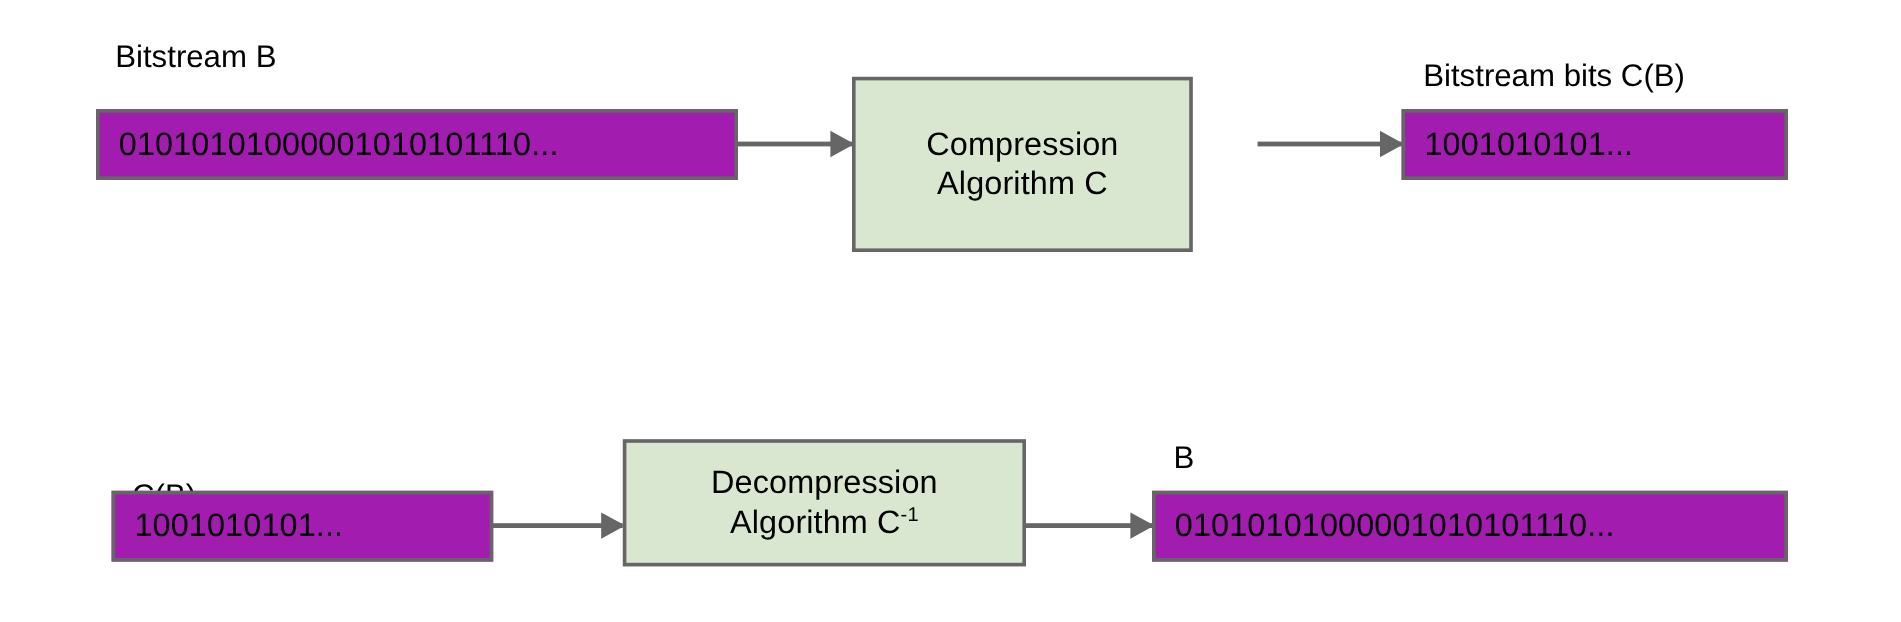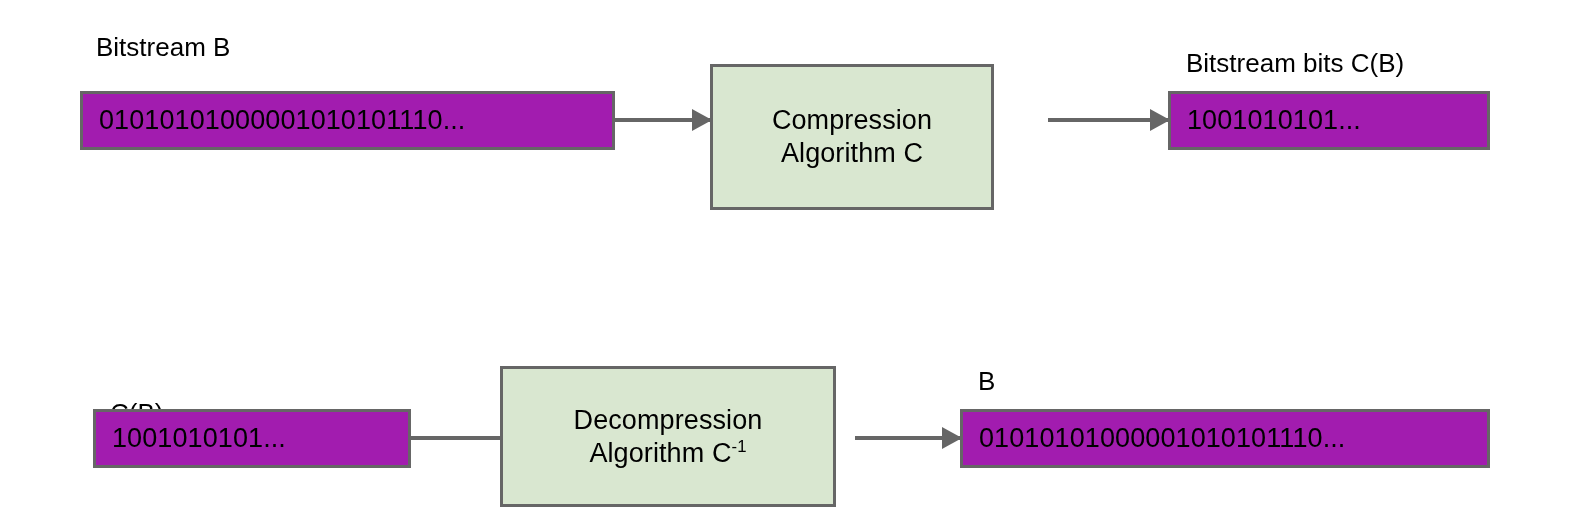--- a/index.html
+++ b/index.html
@@ -107,21 +107,21 @@
   </div>
 
   <div class="caption" style="left:110px; top:368px;margin-top:32px;">C(B)</div>
 
   <div class="node data-box" style="left:93px; top:409px; width:318px; height:59px;">
     <span class="node-text">1001010101...</span>
   </div>
 
   <div class="arrow" style="left:410px; top:436px; width:109px;"></div>
 
-  <div class="node proc-box" style="left:500px; top:366px; width:336px; height:141px;">
+  <div class="node proc-box" style="left:519px; top:366px; width:336px; height:106px;">
     <span class="node-text"><span>Decompression</span><br><span>Algorithm C</span><sup>-1</sup></span>
   </div>
 
   <div class="arrow" style="left:855px; top:436px; width:105px;"></div>
 
   <div class="caption" style="left:978px; top:368px;">B</div>
 
   <div class="node data-box" style="left:960px; top:409px; width:530px; height:59px;">
     <span class="node-text">01010101000001010101110...</span>
   </div>

